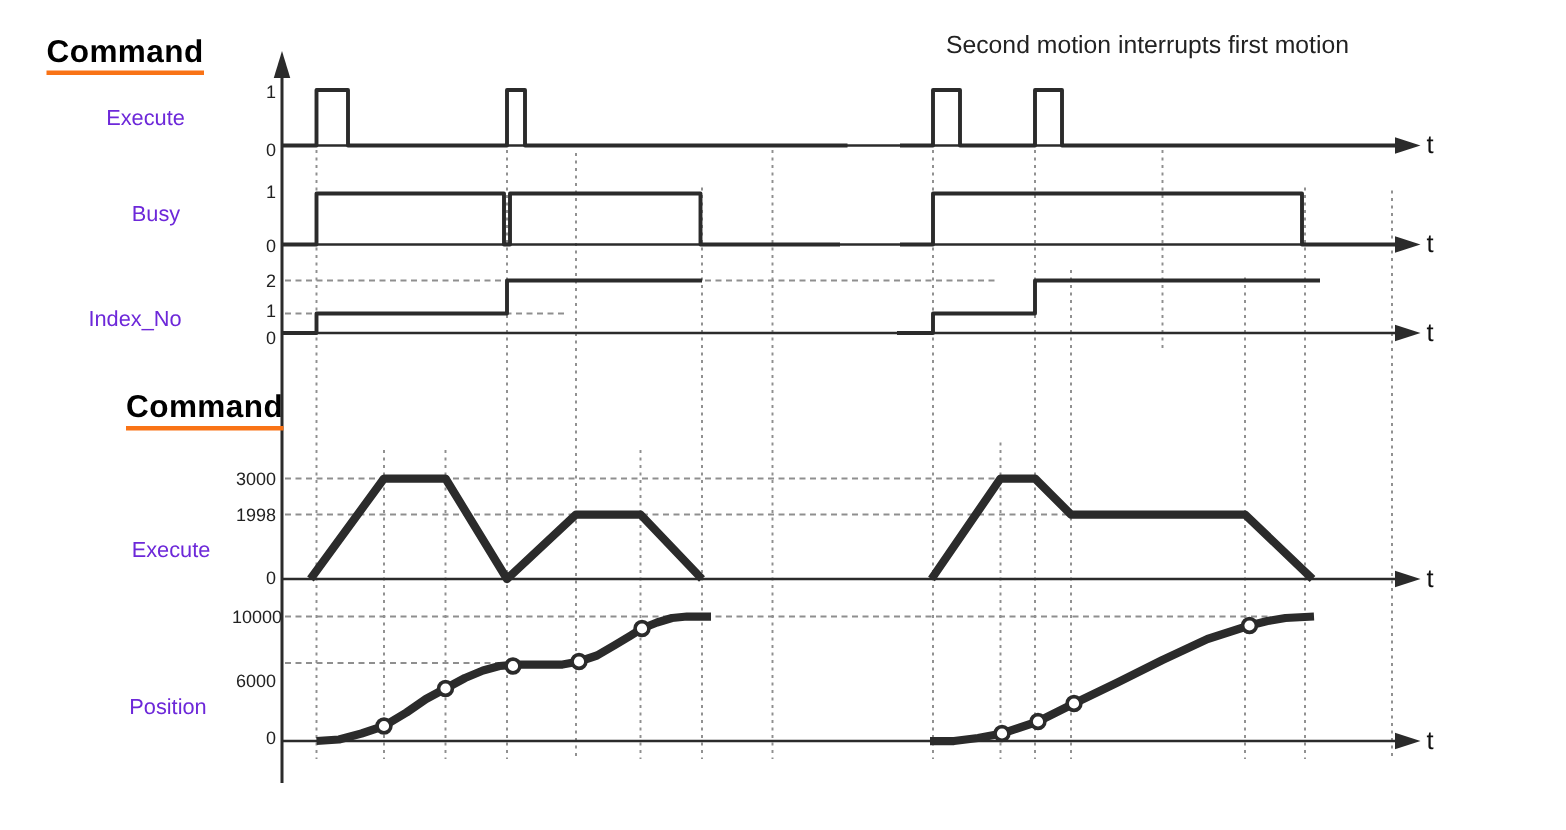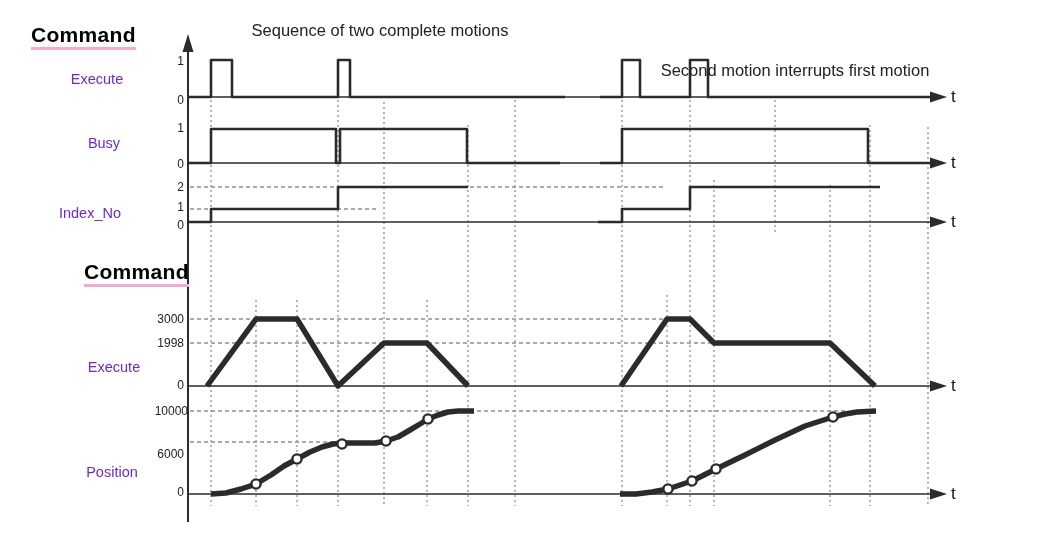--- a/index.html
+++ b/index.html
@@ -3,21 +3,21 @@
 <meta charset="utf-8">
 <style>
   html,body { margin:0; padding:0; background:#fff; }
   .stage {
     position:relative; width:1044px; height:553px; background:#ffffff;
     font-family:"Liberation Sans", sans-serif; overflow:hidden;
   }
   .stage svg { position:absolute; left:0; top:0; }
   .lbl { position:absolute; color:#6d28d9; white-space:nowrap; }
   .heading { font-weight:bold; font-size:21px; color:#000;
-             border-bottom:3px solid #f9a8d4; padding-bottom:0px; letter-spacing:.3px; }
+             border-bottom:3px solid #f97316; padding-bottom:0px; letter-spacing:.3px; }
   .coltitle { font-size:16.5px; width:350px; text-align:center; color:#222; }
   .rowlabel { font-size:14.5px; width:130px; text-align:center; }
   .tick { font-size:12px; width:62px; text-align:right; color:#222; }
   .tlabel { font-size:17px; color:#111; }
 </style>
 </head>
 <body>
 
 <div class="stage">
   <svg id="diagram-svg" width="1044" height="553" viewBox="0 0 1044 553">
@@ -73,23 +73,22 @@
       <circle cx="668" cy="489" r="4.6" fill="#ffffff" stroke="#2b2b2b" stroke-width="2.4"></circle>
       <circle cx="692" cy="481" r="4.6" fill="#ffffff" stroke="#2b2b2b" stroke-width="2.4"></circle>
       <circle cx="716" cy="469" r="4.6" fill="#ffffff" stroke="#2b2b2b" stroke-width="2.4"></circle>
       <circle cx="833" cy="417" r="4.6" fill="#ffffff" stroke="#2b2b2b" stroke-width="2.4"></circle>
     </svg>
 
   <span class="lbl heading" style="left:31px; top:23px;">Command</span>
 
   <span class="lbl heading" style="left:84px; top:260px;">Command</span>
 
-  <span class="lbl coltitle" style="left:205px; top:21px;">Sequence of two complete motions</span>
 
-  <span class="lbl coltitle" style="left:620px; top:21px;margin-top:40px;">Second motion interrupts first motion</span>
+  <span class="lbl coltitle" style="left:590px; top:21px;">Second motion interrupts first motion</span>
 <span class="lbl tlabel" style="left: 951px; top: 87px;">t</span>
     <span class="lbl rowlabel" style="left: 32px; top: 71px;">Execute</span>
     <span class="lbl tick" style="left: 122px; top: 54px;">1</span>
     <span class="lbl tick" style="left: 122px; top: 93px;">0</span>
     <span class="lbl tlabel" style="left: 951px; top: 153px;">t</span>
     <span class="lbl rowlabel" style="left: 39px; top: 135px;">Busy</span>
     <span class="lbl tick" style="left: 122px; top: 121px;">1</span>
     <span class="lbl tick" style="left: 122px; top: 157px;">0</span>
     <span class="lbl tlabel" style="left: 951px; top: 212px;">t</span>
     <span class="lbl rowlabel" style="left: 25px; top: 205px;">Index_No</span>

